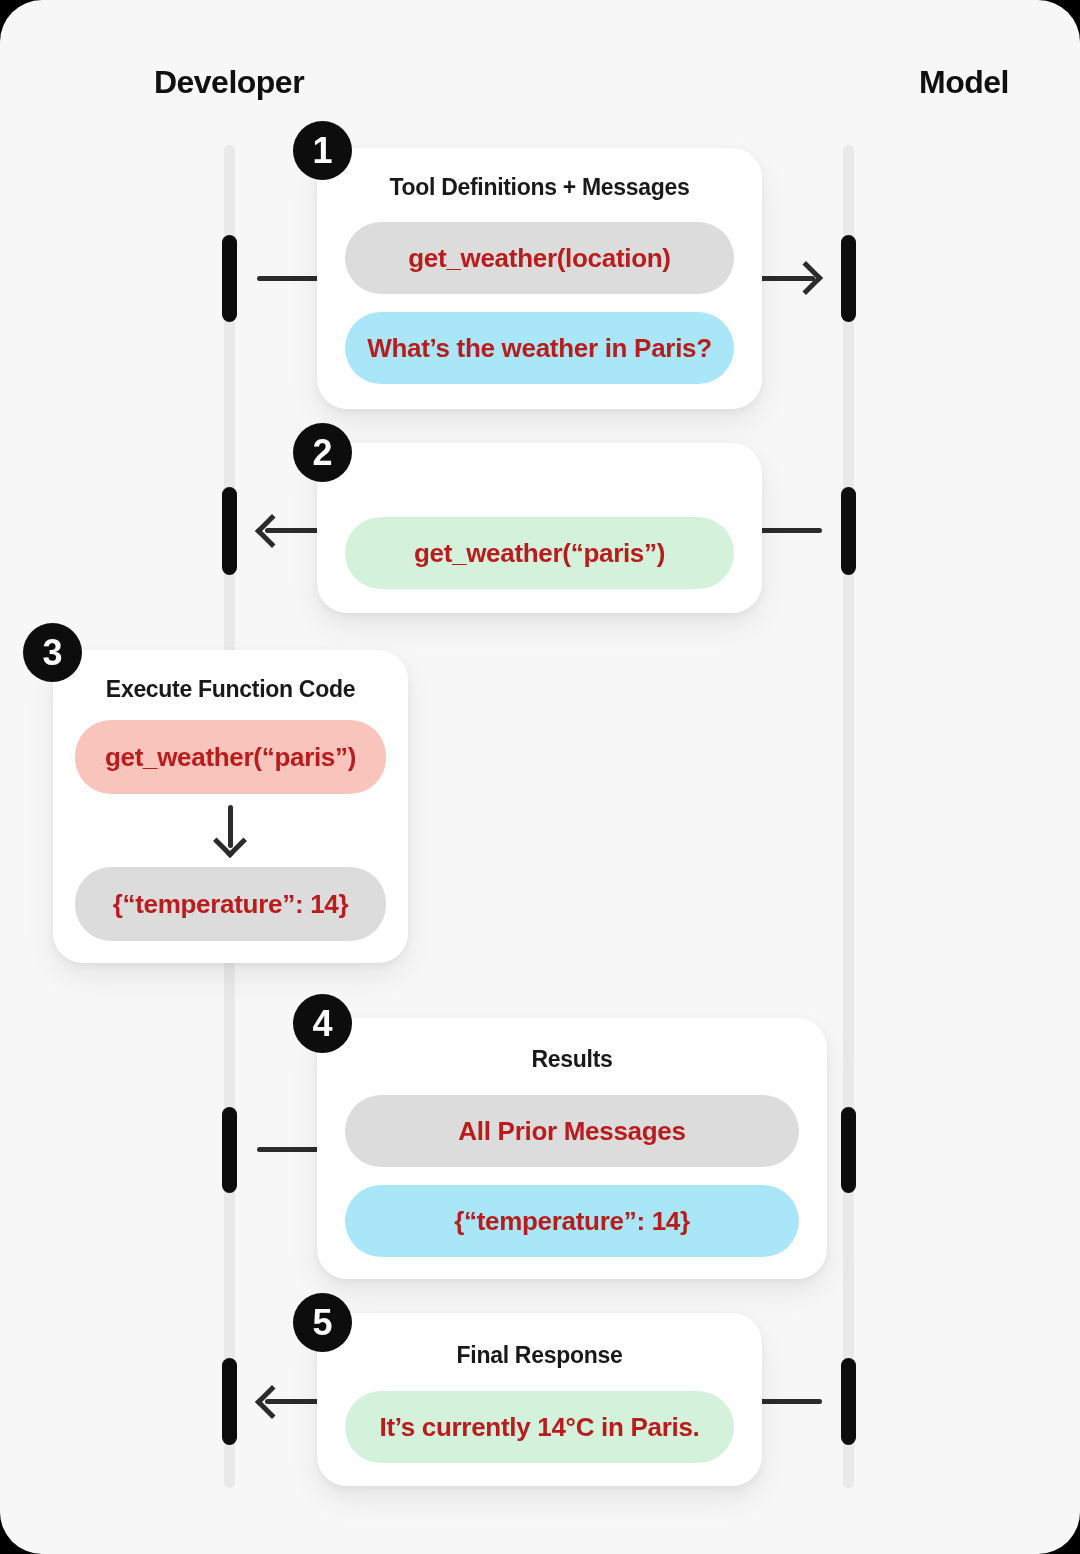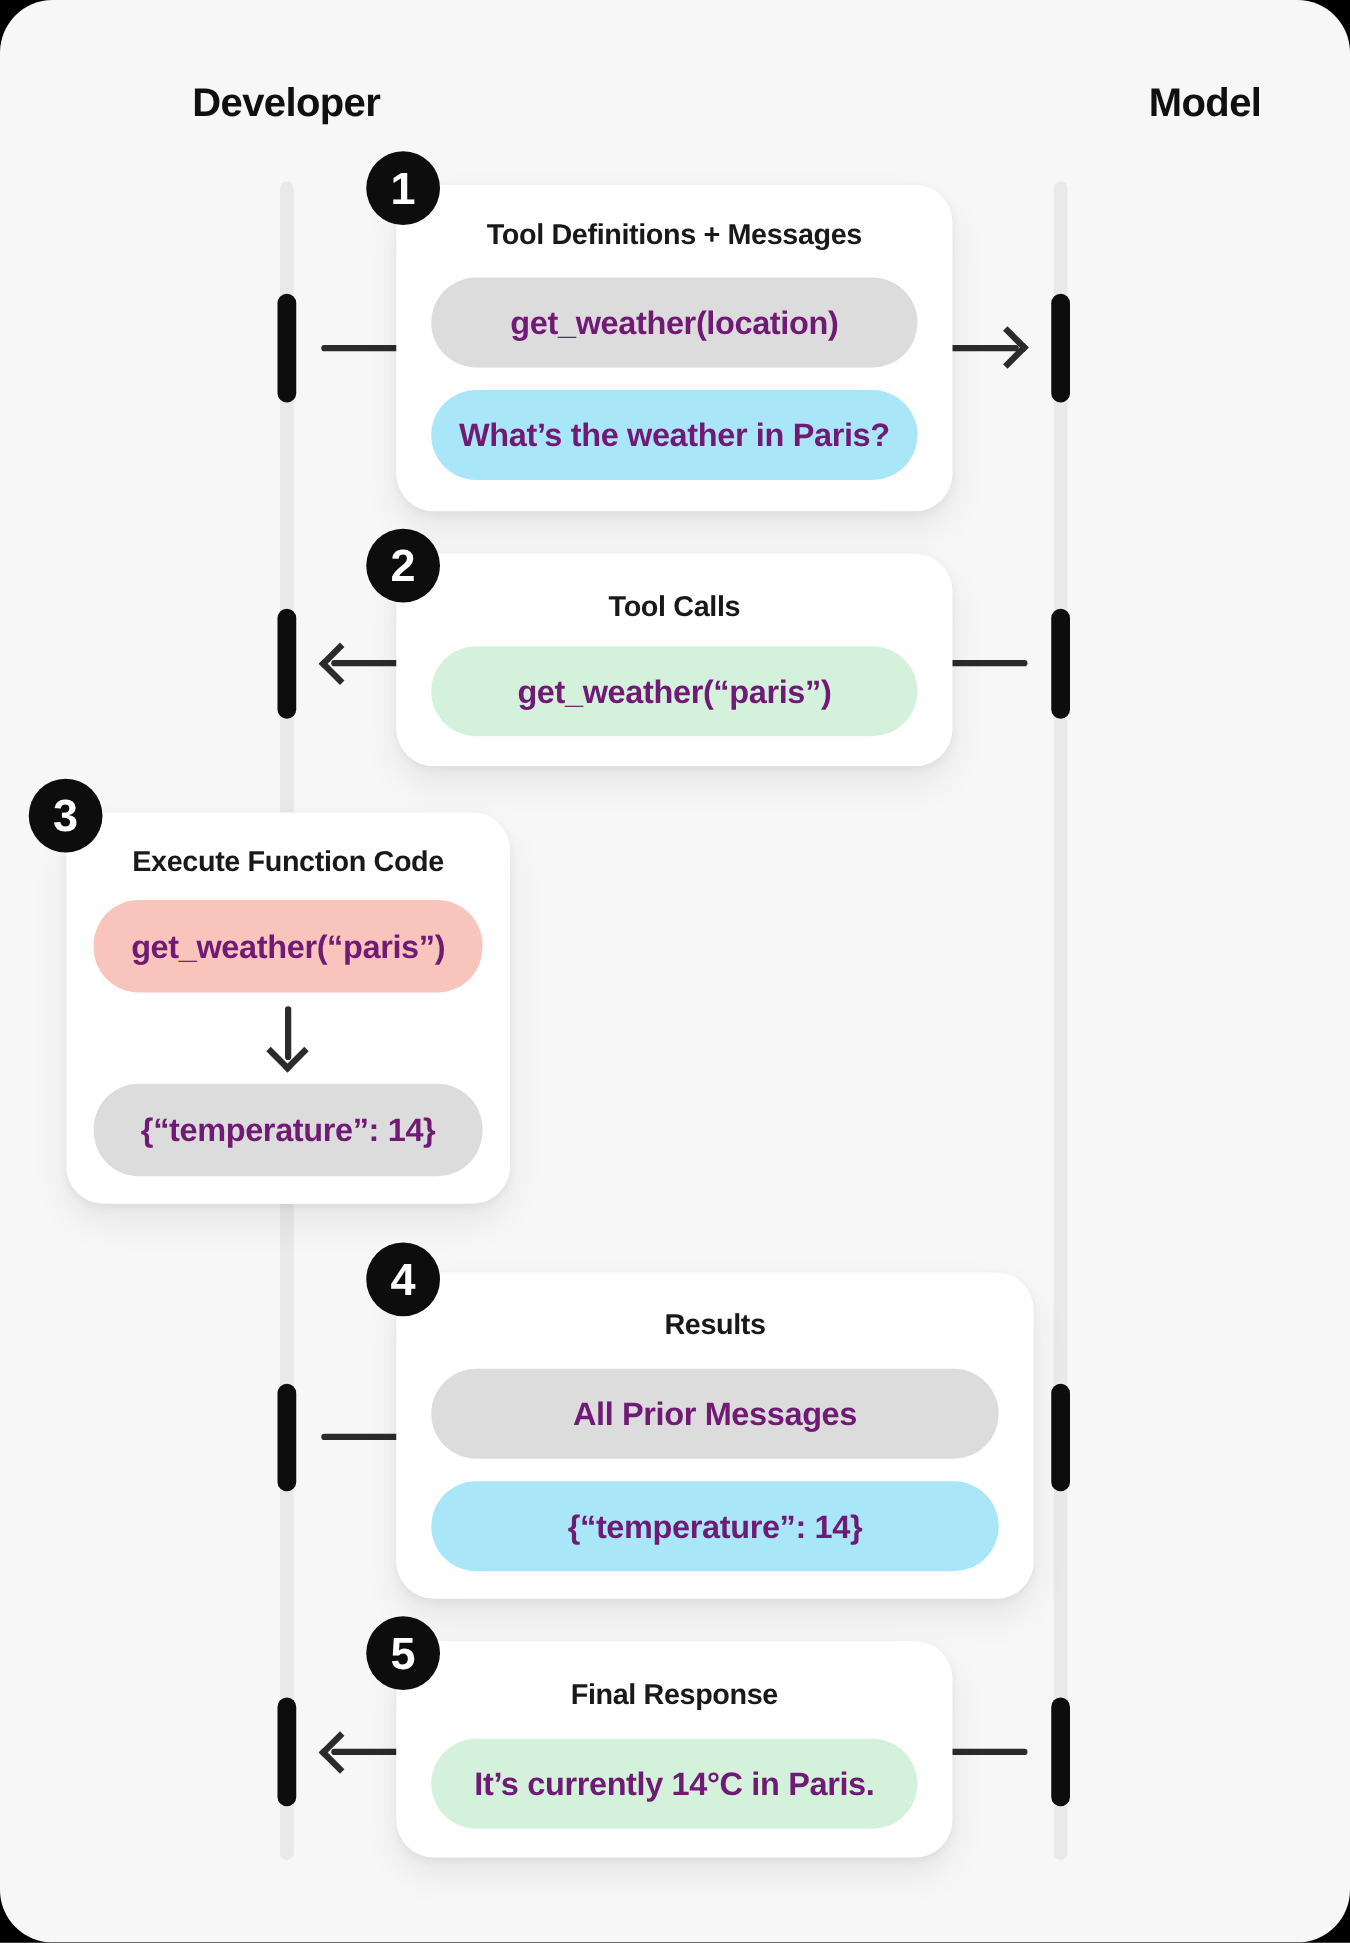--- a/index.html
+++ b/index.html
@@ -52,21 +52,21 @@
     box-shadow:0 14px 30px rgba(0,0,0,0.07), 0 3px 8px rgba(0,0,0,0.05);
     z-index:4;
   }
   .card-title {
     position:absolute; left:0; right:0; text-align:center;
     font-size:23px; font-weight:bold; letter-spacing:-0.3px; color:#191919;
   }
   .pill {
     position:absolute; left:28px; right:28px; height:72px; border-radius:36px;
     display:flex; align-items:center; justify-content:center;
-    font-size:26px; font-weight:bold; letter-spacing:-0.3px; color:#701a75;
+    font-size:26px; font-weight:bold; letter-spacing:-0.3px; color:#b91c1c;
   }
   .card3 .pill { left:22px; right:22px; height:74px; }
   .pill.gray  { background:#dcdcdc; }
   .pill.blue  { background:#a9e6f8; }
   .pill.green { background:#d4f1db; }
   .pill.pink  { background:#f9c4bb; }
 
   .badge {
     position:absolute; width:59px; height:59px; border-radius:50%;
     background:#0d0d0d; color:#ffffff; z-index:6;
@@ -107,21 +107,20 @@
   <div class="chev left" style="left:260px; top:1390px;"></div>
 
   <div class="card" style="left:317px; top:148px; width:445px; height:261px;">
     <div class="card-title" style="top:174px; top:26px;">Tool Definitions + Messages</div>
     <div class="pill gray" style="top:74px;">get_weather(location)</div>
     <div class="pill blue" style="top:164px;">What’s the weather in Paris?</div>
   </div>
   <div class="badge" style="left:293px; top:121px;">1</div>
 
   <div class="card" style="left:317px; top:443px; width:445px; height:170px;">
-    <div class="card-title" style="top:29px;">Tool Calls</div>
     <div class="pill green" style="top:74px;">get_weather(“paris”)</div>
   </div>
   <div class="badge" style="left:293px; top:423px;">2</div>
 
   <div class="card card3" style="left:53px; top:650px; width:355px; height:313px;">
     <div class="card-title" style="top:26px;">Execute Function Code</div>
     <div class="pill pink" style="top:70px;">get_weather(“paris”)</div>
     <div class="vline" style="left:175px; top:155px; height:43px;"></div>
     <div class="chev down" style="left:165px; top:179px; z-index:5;"></div>
     <div class="pill gray" style="top:217px;">{“temperature”: 14}</div>

